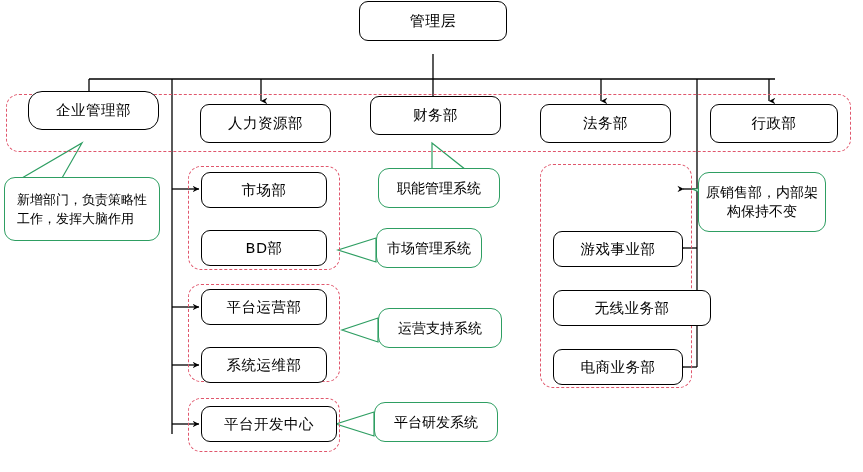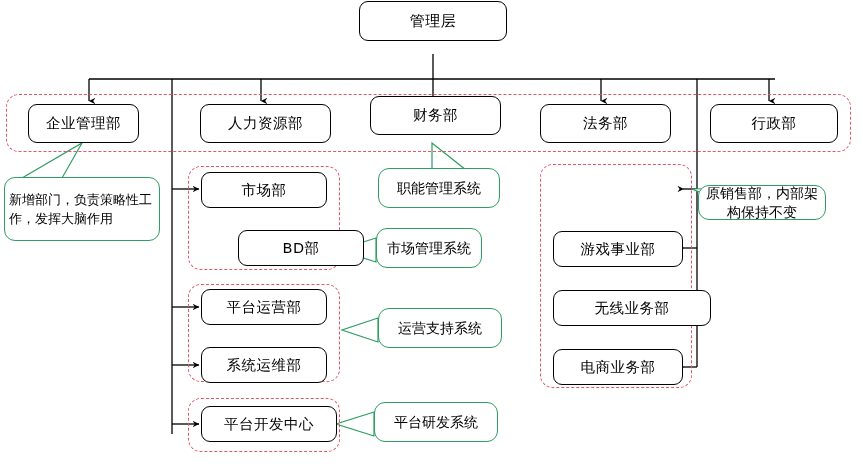--- a/index.html
+++ b/index.html
@@ -133,40 +133,40 @@
   <div class="group" style="left:188px; top:166px; width:152px; height:104px;"></div>
 
   <div class="group" style="left:188px; top:284px; width:152px; height:98px;"></div>
 
   <div class="group" style="left:188px; top:398px; width:152px; height:54px;"></div>
 
   <div class="group" style="left:540px; top:164px; width:152px; height:224px;"></div>
 
   <div class="node root" style="left:359px; top:1px; width:148px; height:40px;">管理层</div>
 
-  <div class="node" style="left:28px; top:104px; width:111px; height:39px;">企业管理部</div>
+  <div class="node" style="left:28px; top:91px; width:131px; height:39px;border-radius:14px;">企业管理部</div>
   <div class="node" style="left:200px; top:104px; width:131px; height:39px;">人力资源部</div>
   <div class="node" style="left:370px; top:96px; width:131px; height:39px;">财务部</div>
   <div class="node" style="left:540px; top:104px; width:131px; height:39px;">法务部</div>
   <div class="node" style="left:710px; top:104px; width:128px; height:39px;">行政部</div>
 
   <div class="node" style="left:201px; top:172px; width:126px; height:36px;">市场部</div>
-  <div class="node" style="left:201px; top:230px; width:126px; height:36px;margin-left:37px;">BD部</div>
+  <div class="node" style="left:201px; top:230px; width:126px; height:36px;">BD部</div>
 
   <div class="node" style="left:201px; top:289px; width:126px; height:36px;">平台运营部</div>
   <div class="node" style="left:201px; top:347px; width:126px; height:36px;">系统运维部</div>
 
   <div class="node" style="left:201px; top:406px; width:136px; height:36px;">平台开发中心</div>
 
   <div class="node" style="left:553px; top:231px; width:130px; height:36px;">游戏事业部</div>
   <div class="node" style="left:553px; top:290px; width:158px; height:36px;">无线业务部</div>
   <div class="node" style="left:553px; top:349px; width:130px; height:36px;">电商业务部</div>
 
   <div class="note" style="left:378px; top:168px; width:122px; height:40px;">职能管理系统</div>
   <div class="note" style="left:376px; top:228px; width:106px; height:40px;">市场管理系统</div>
   <div class="note" style="left:378px; top:308px; width:124px; height:40px;font-family:Liberation Serif, serif;">运营支持系统</div>
   <div class="note" style="left:374px; top:402px; width:124px; height:40px;">平台研发系统</div>
 
-  <div class="note left-align" style="left:4px; top:177px; width:156px; height:64px; font-size:13px; line-height:19px; padding-left:4px;">新增部门，负责策略性工作，发挥大脑作用</div>
+  <div class="note left-align" style="left:4px; top:177px; width:156px; height:64px; font-size:13px; line-height:19px; padding-left:12px;">新增部门，负责策略性工作，发挥大脑作用</div>
 
-  <div class="note" style="left:698px; top:172px; width:128px; height:35px;margin-top:13px;">原销售部，内部架构保持不变</div>
+  <div class="note" style="left:698px; top:172px; width:128px; height:60px;">原销售部，内部架构保持不变</div>
 
 </div>
 
 </body></html>

